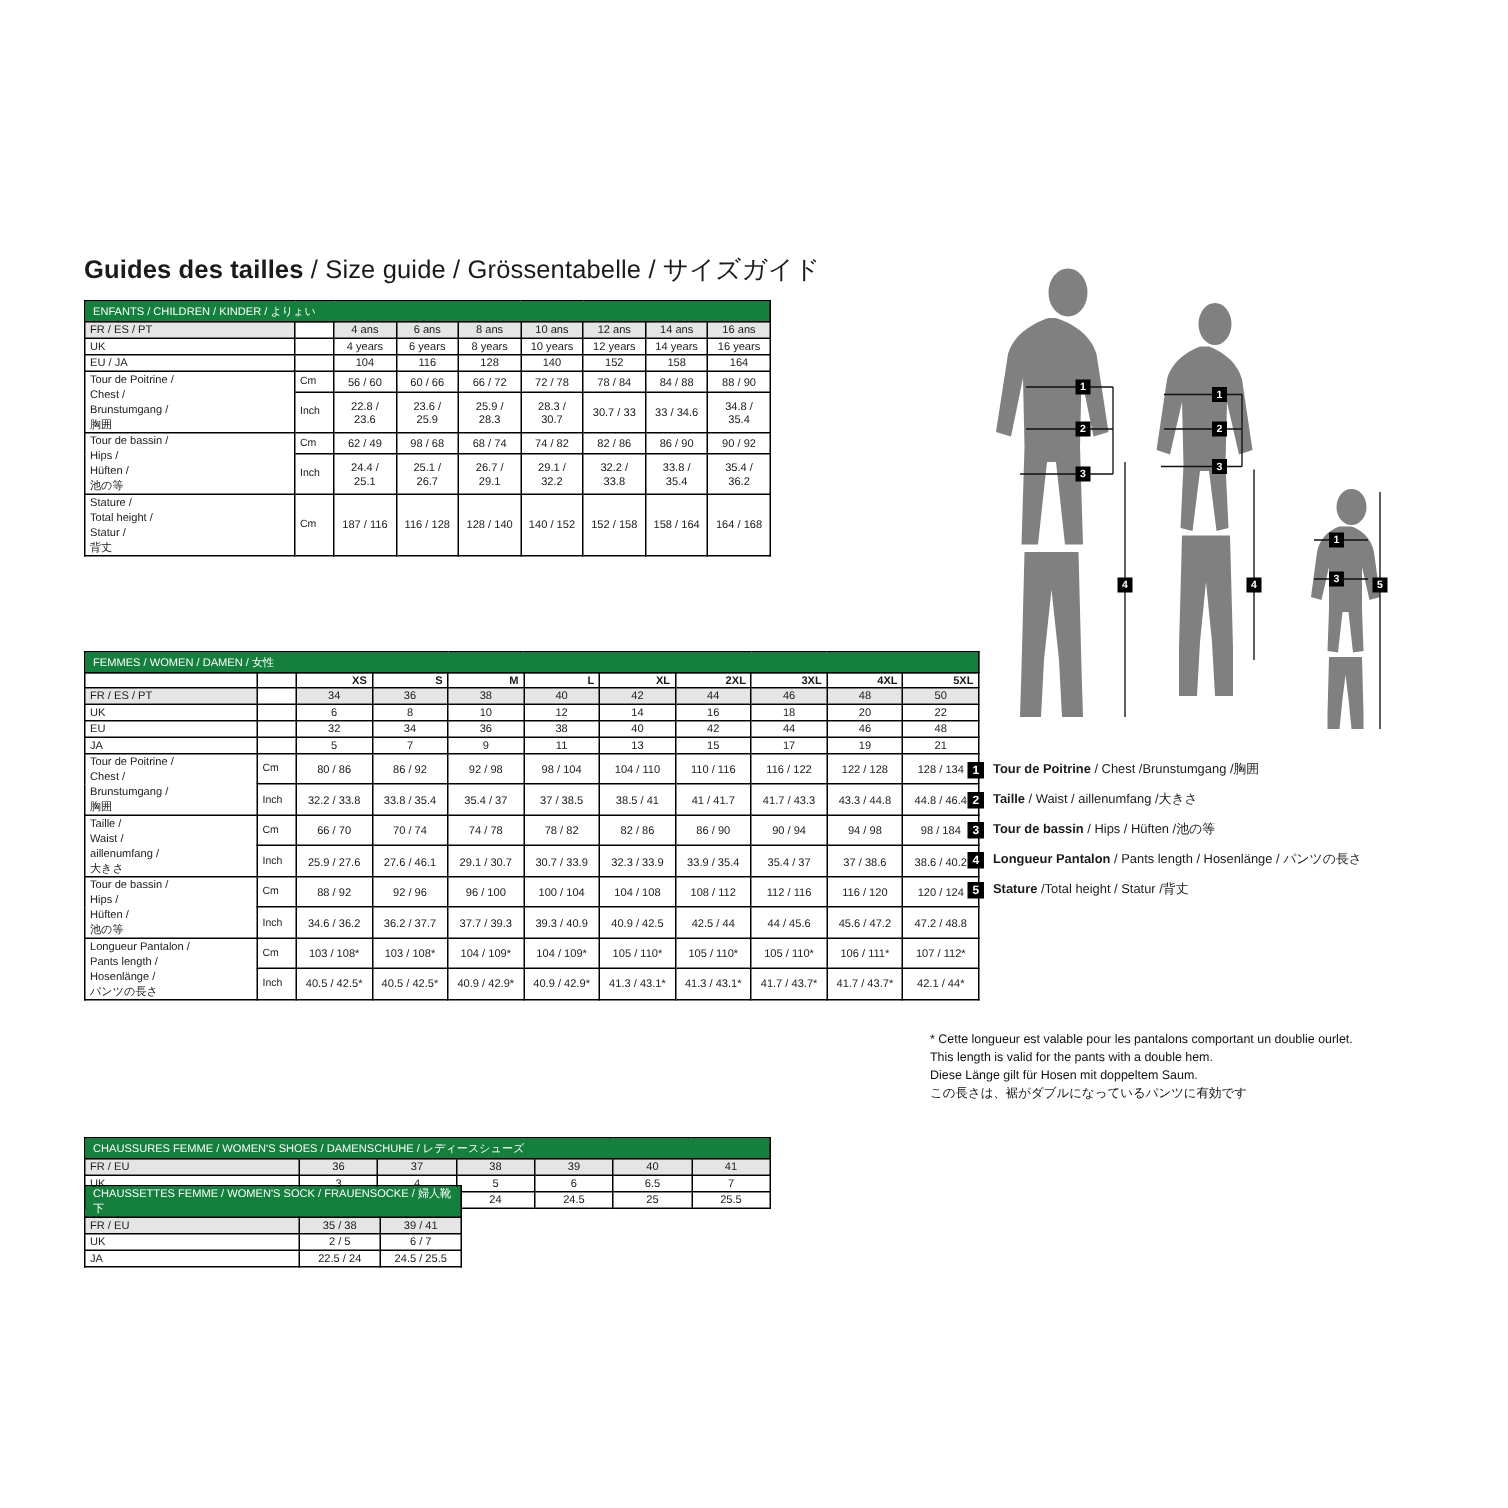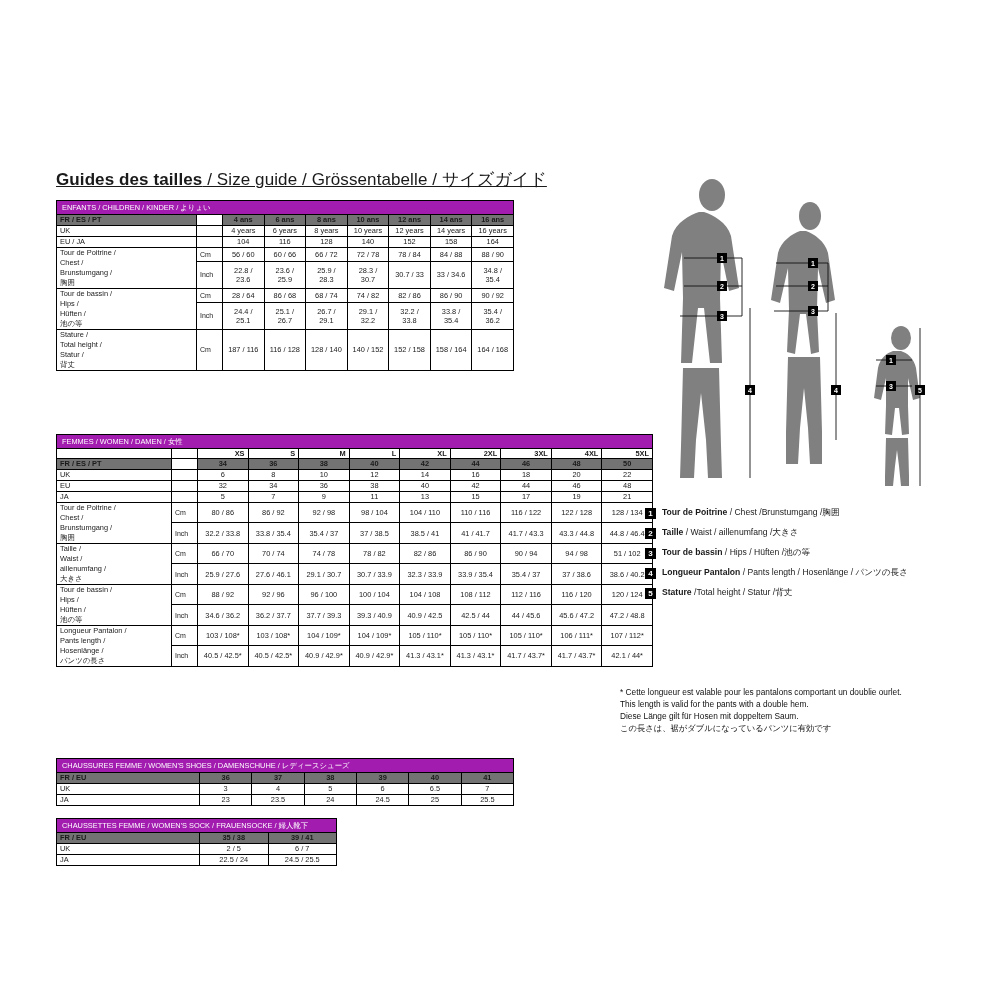--- a/index.html
+++ b/index.html
@@ -1,50 +1,50 @@
 <!DOCTYPE html>
 <html><head>
 <meta charset="utf-8">
 <style>
   html,body{margin:0;padding:0;}
   body{width:1005px;height:1005px;background:#fff;font-family:"Liberation Sans",sans-serif;color:#1a1a1a;position:relative;overflow:hidden;}
   .page{position:absolute;left:0;top:0;width:1005px;height:1005px;}
 
   
-  .title{position:absolute;left:56px;top:168px;font-size:17px;letter-spacing:.1px;text-decoration:underline;}
+  .title{position:absolute;left:56px;top:168px;font-size:17px;letter-spacing:.1px;}
   .title b{font-weight:bold;}
   .title .light{font-weight:normal;}
 
   
   table{border-collapse:collapse;table-layout:fixed;}
   .tbl{position:absolute;font-size:7.4px;}
   .tbl td,.tbl th{border:.7px solid #000;padding:0 3px;vertical-align:middle;}
-  .bandrow td{background:#a21caf;color:#fff;border:.7px solid #000;font-size:7.4px;height:13px;text-align:left;padding-left:5px;}
-  .yellow{background:#737373;font-weight:bold;}
+  .bandrow td{background:#15803d;color:#fff;border:.7px solid #000;font-size:7.4px;height:13px;text-align:left;padding-left:5px;}
+  .yellow{background:#e5e5e5;font-weight:normal;}
   .lbl{text-align:left;padding-left:5px;line-height:1.35;}
   .ctr{text-align:center;}
   .unit{text-align:left;padding-left:4px;font-size:7px;}
   .hdr{font-weight:bold;text-align:right;}
 
   
   #children{left:56px;top:200px;width:458px;}
   #children col.c0{width:140px;}
   #children col.cu{width:26px;}
 
   
   #women{left:56px;top:434px;width:597px;}
   #women col.c0{width:115px;}
   #women col.cu{width:26px;}
 
   
   #shoes{left:56px;top:758px;width:458px;padding-left:24px;}
   #shoes col.c0{width:143px;}
 
   
-  #socks{left:56px;top:818px;width:281px;}
+  #socks{left:56px;top:790px;width:252px;}
   #socks col.c0{width:143px;}
 
   
   .figs{position:absolute;left:650px;top:178px;width:320px;height:330px;}
   .legend{position:absolute;left:645px;top:508px;width:340px;font-size:8.6px;line-height:1.15;}
   .legend .row{display:flex;align-items:flex-start;margin-bottom:9px;}
   .legend .num{width:11px;height:11px;background:#000;color:#fff;font-size:8px;font-weight:bold;display:flex;align-items:center;justify-content:center;margin-right:6px;flex:0 0 11px;}
   .legend .txt b{font-weight:bold;text-align:center;}
   .note{position:absolute;left:620px;top:686px;width:340px;font-size:8.3px;line-height:1.45;color:#111;}
   .marker{position:absolute;width:10px;height:10px;background:#000;color:#fff;font-size:7px;font-weight:bold;display:flex;align-items:center;justify-content:center;}
@@ -124,22 +124,22 @@
           <td class="ctr">23.6 / 25.9</td>
           <td class="ctr">25.9 / 28.3</td>
           <td class="ctr">28.3 / 30.7</td>
           <td class="ctr">30.7 / 33</td>
           <td class="ctr">33 / 34.6</td>
           <td class="ctr">34.8 / 35.4</td>
         </tr>
         <tr>
           <td class="lbl" rowspan="2">Tour de bassin /<br>Hips /<br>Hüften /<br>池の等</td>
           <td class="unit">Cm</td>
-          <td class="ctr">28 / 64</td>
-          <td class="ctr">86 / 68</td>
+          <td class="ctr">62 / 49</td>
+          <td class="ctr">98 / 68</td>
           <td class="ctr">68 / 74</td>
           <td class="ctr">74 / 82</td>
           <td class="ctr">82 / 86</td>
           <td class="ctr">86 / 90</td>
           <td class="ctr">90 / 92</td>
         </tr>
         <tr>
           <td class="unit">Inch</td>
           <td class="ctr">24.4 / 25.1</td>
           <td class="ctr">25.1 / 26.7</td>
@@ -275,21 +275,21 @@
           <td class="lbl" rowspan="2">Taille /<br>Waist /<br>aillenumfang /<br>大きさ</td>
           <td class="unit">Cm</td>
           <td class="ctr">66 / 70</td>
           <td class="ctr">70 / 74</td>
           <td class="ctr">74 / 78</td>
           <td class="ctr">78 / 82</td>
           <td class="ctr">82 / 86</td>
           <td class="ctr">86 / 90</td>
           <td class="ctr">90 / 94</td>
           <td class="ctr">94 / 98</td>
-          <td class="ctr">51 / 102</td>
+          <td class="ctr">98 / 184</td>
         </tr>
         <tr>
           <td class="unit">Inch</td>
           <td class="ctr">25.9 / 27.6</td>
           <td class="ctr">27.6 / 46.1</td>
           <td class="ctr">29.1 / 30.7</td>
           <td class="ctr">30.7 / 33.9</td>
           <td class="ctr">32.3 / 33.9</td>
           <td class="ctr">33.9 / 35.4</td>
           <td class="ctr">35.4 / 37</td>

